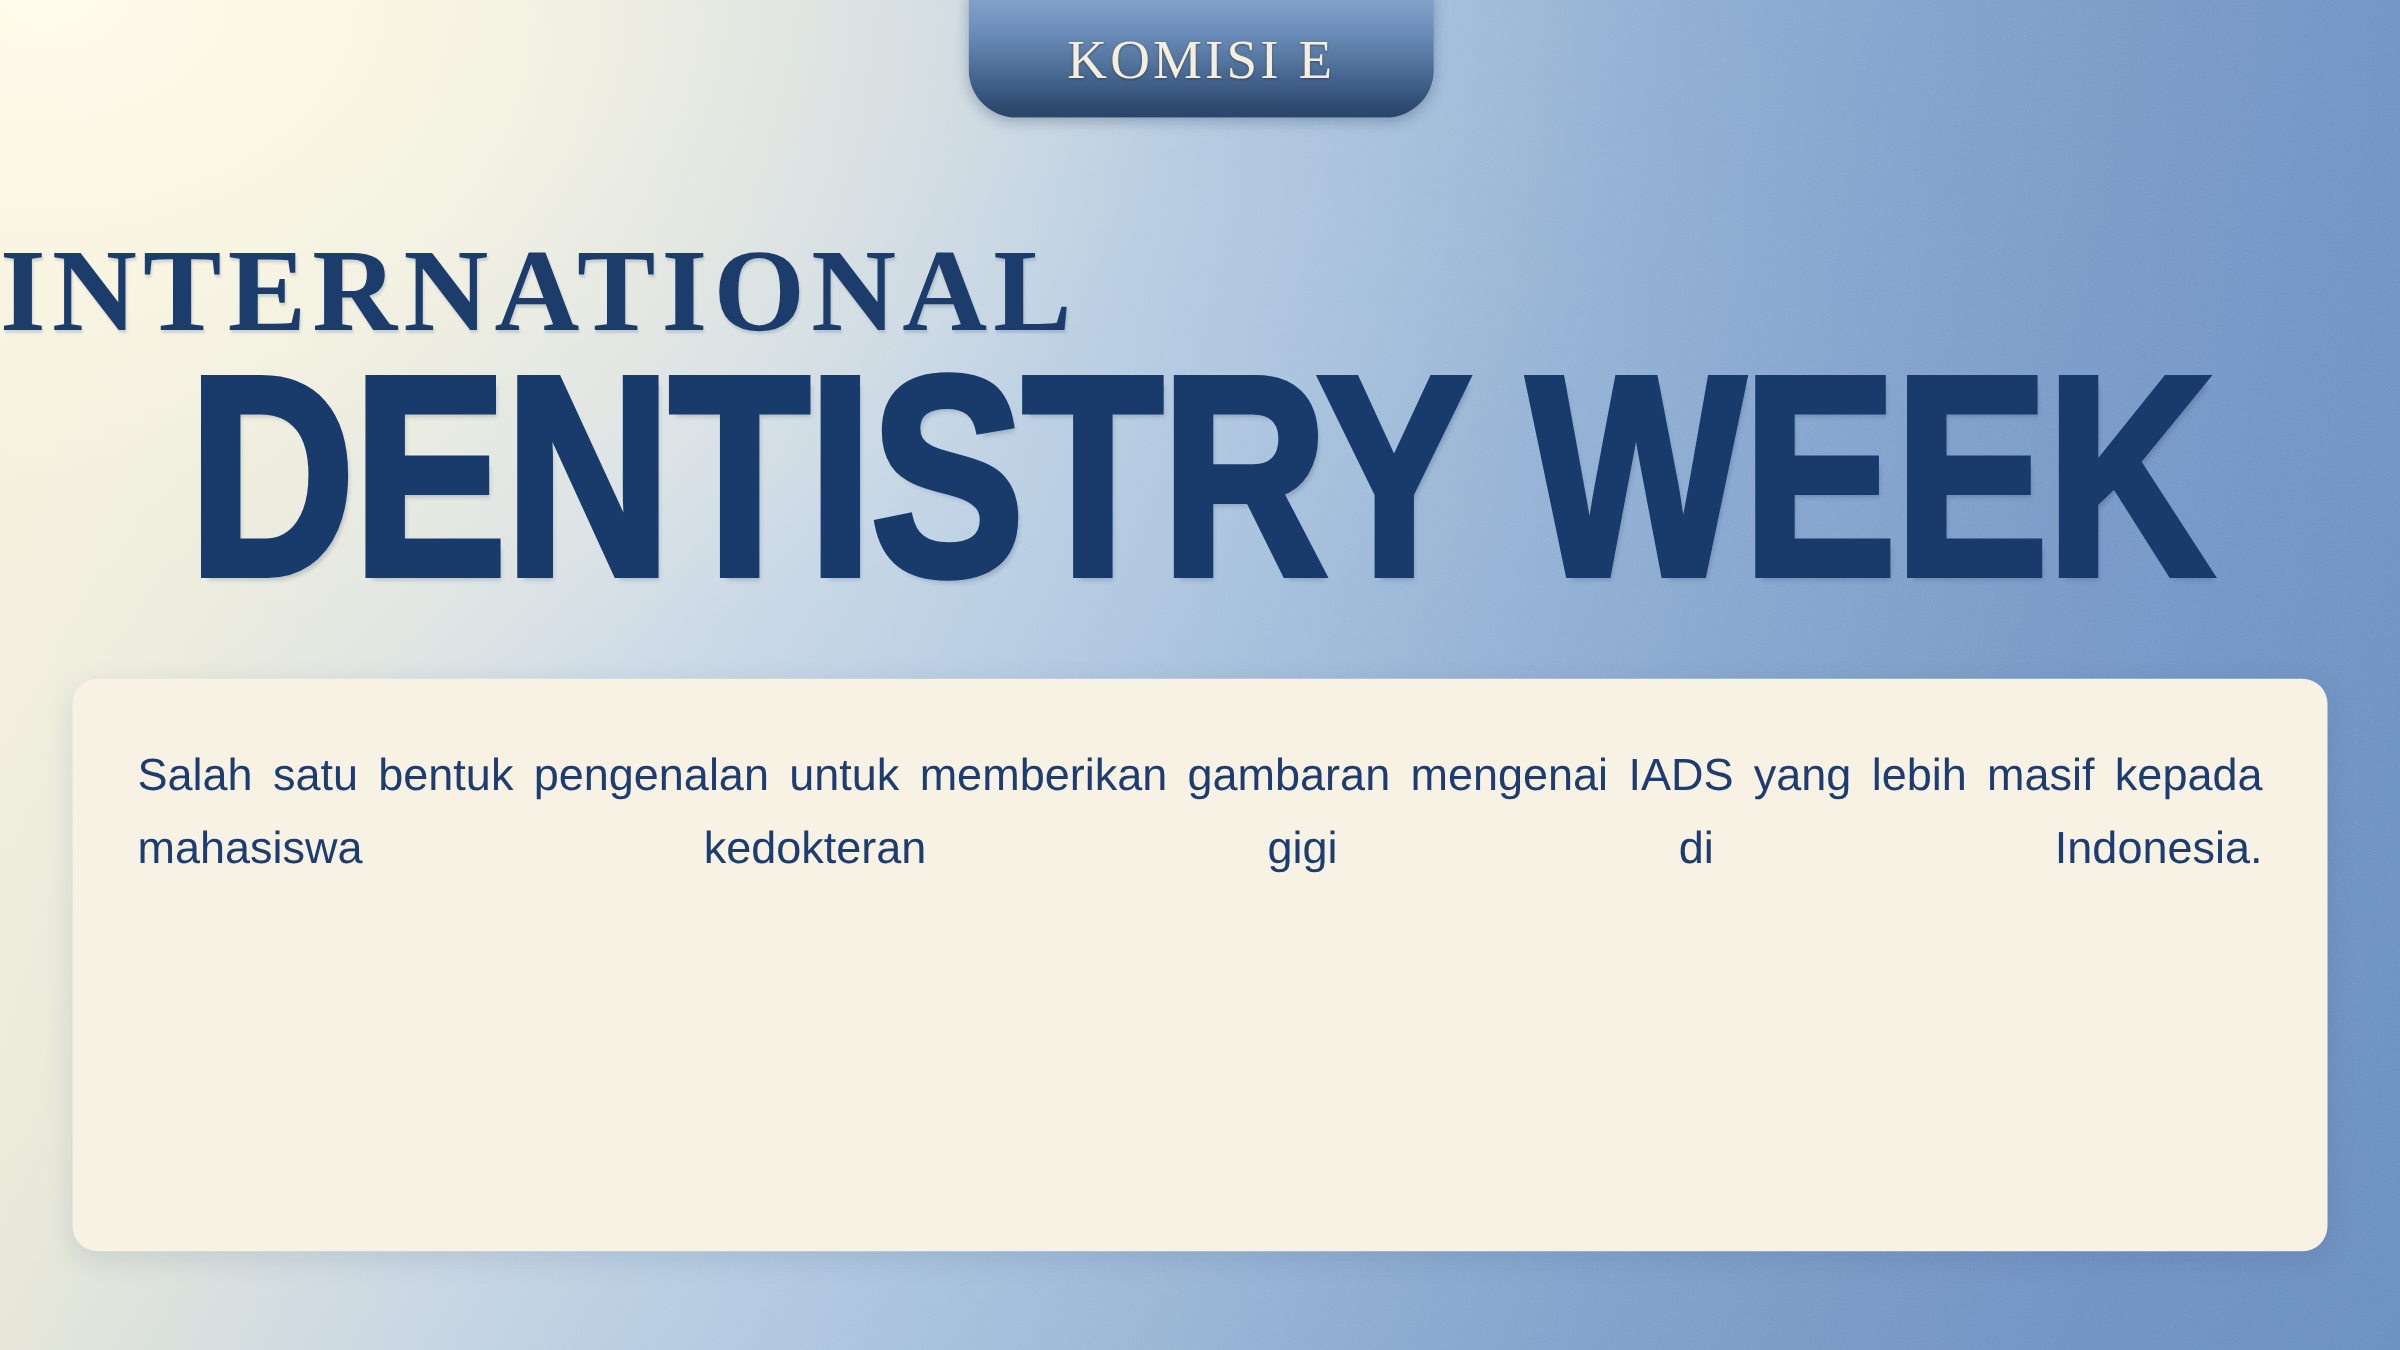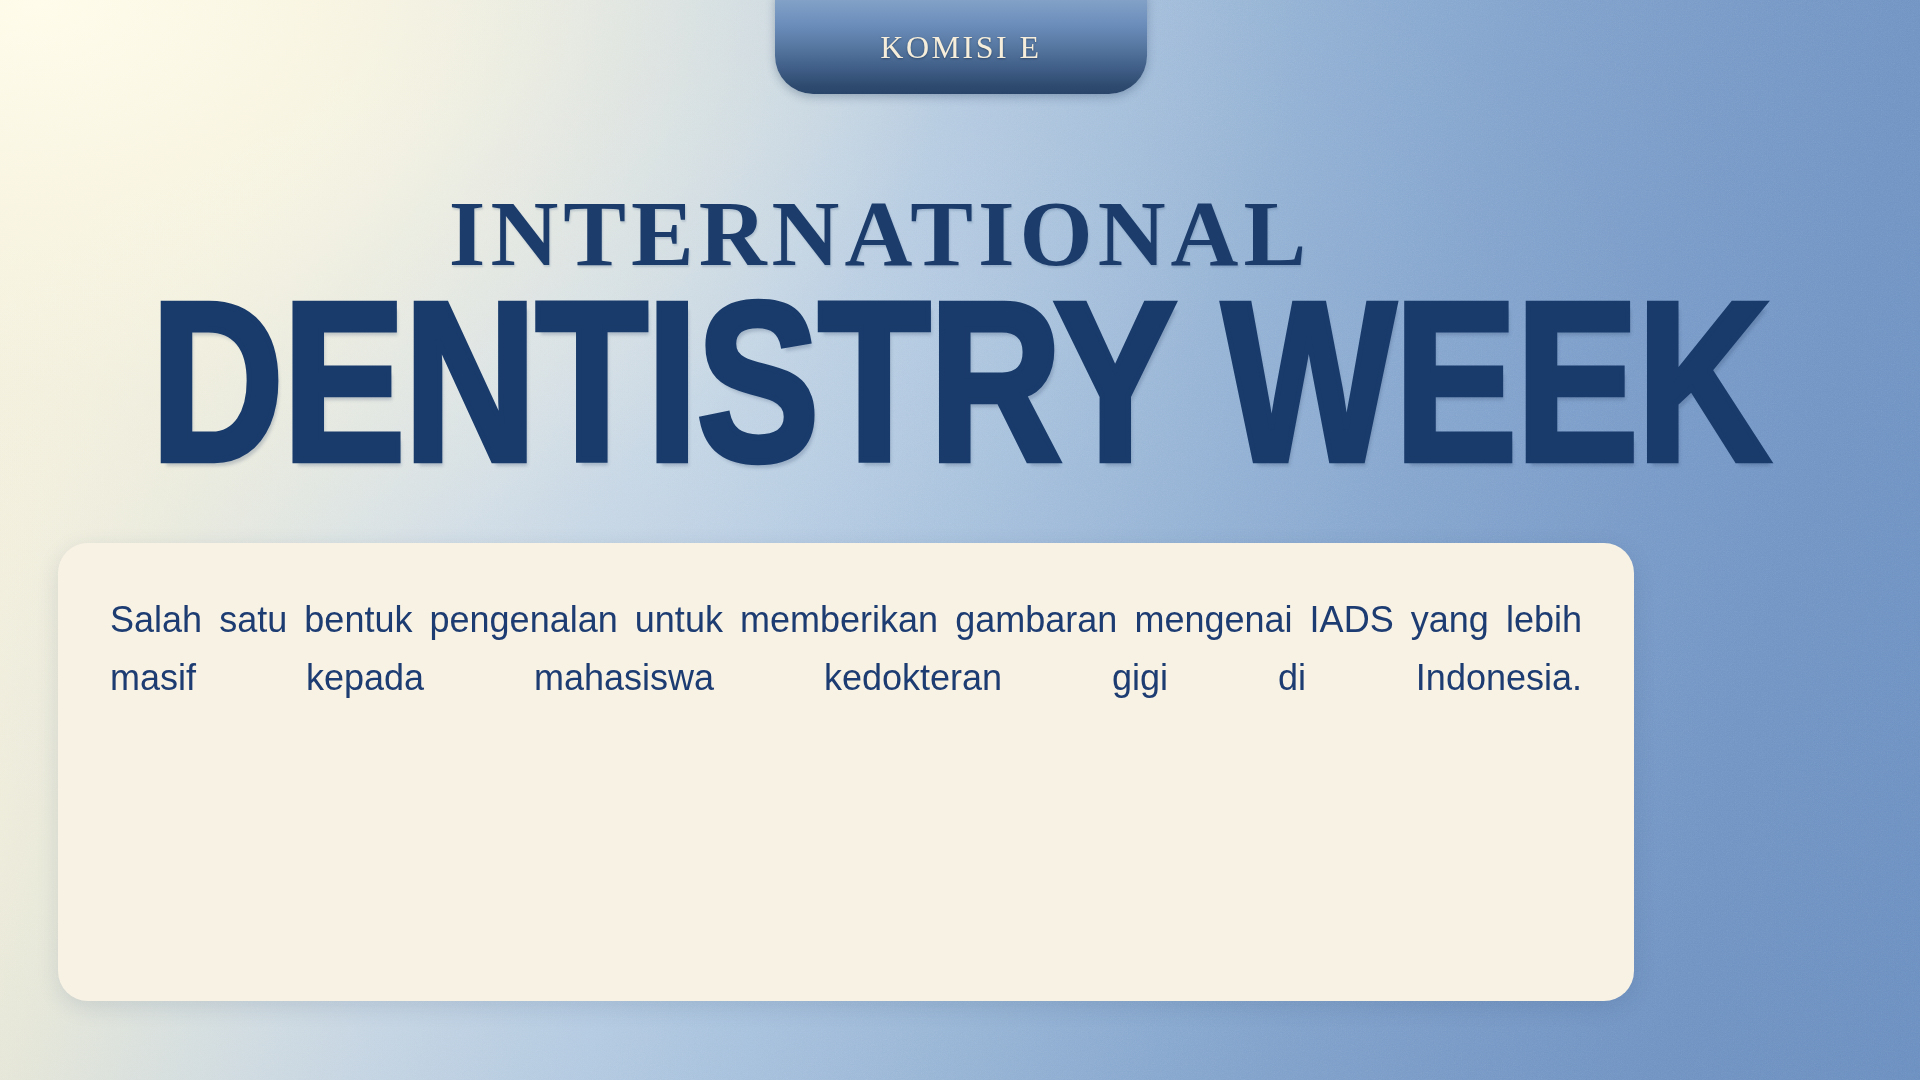--- a/index.html
+++ b/index.html
@@ -72,35 +72,35 @@
         #55769f 54%,
         #3e5c85 76%,
         #2e4a6e 92%,
         #2a456a 100%);
     box-shadow:0 3px 10px rgba(30,55,90,0.30);
     display:flex; align-items:center; justify-content:center;
     padding-top:6px;
   }
   .badge-label {
     font-family:"Liberation Serif", serif;
-    font-size:32px;
+    font-size:44px;
     letter-spacing:2.5px;
     color:#f6eeda;
     white-space:nowrap;
     text-shadow:0 1px 2px rgba(15,30,55,0.45);
   }
 
   
   .headline {
     position:absolute;
     left:0; top:186px;
     width:1920px;
   }
   .headline-top {
-    text-align:center;
+    text-align:left;
     font-family:"Liberation Serif", serif;
     font-weight:700;
     font-size:94px;
     line-height:1;
     letter-spacing:5px;
     color:#1c3c6b;
     text-shadow:1px 2px 2px rgba(40,70,110,0.18);
     padding-right:160px;
   }
   .headline-main {
@@ -116,23 +116,23 @@
     transform-origin:center top;
     -webkit-text-stroke:5px #193b6b;
     text-shadow:3px 4px 3px rgba(35,60,95,0.22);
     white-space:nowrap;
   }
 
   
   .card {
     position:absolute;
     left:58px; top:543px;
-    width:1576px; height:458px;
+    width:1804px; height:458px;
     background:#f8f2e4;
-    border-radius:30px;
+    border-radius:20px;
     box-shadow:0 6px 22px rgba(40,65,100,0.13);
     padding:48px 52px 40px 52px;
   }
   .card-body {
     font-family:"Liberation Sans", sans-serif;
     font-size:36px;
     line-height:1.62;
     color:#1d3c72;
     text-align:justify;
     text-justify:inter-word;

